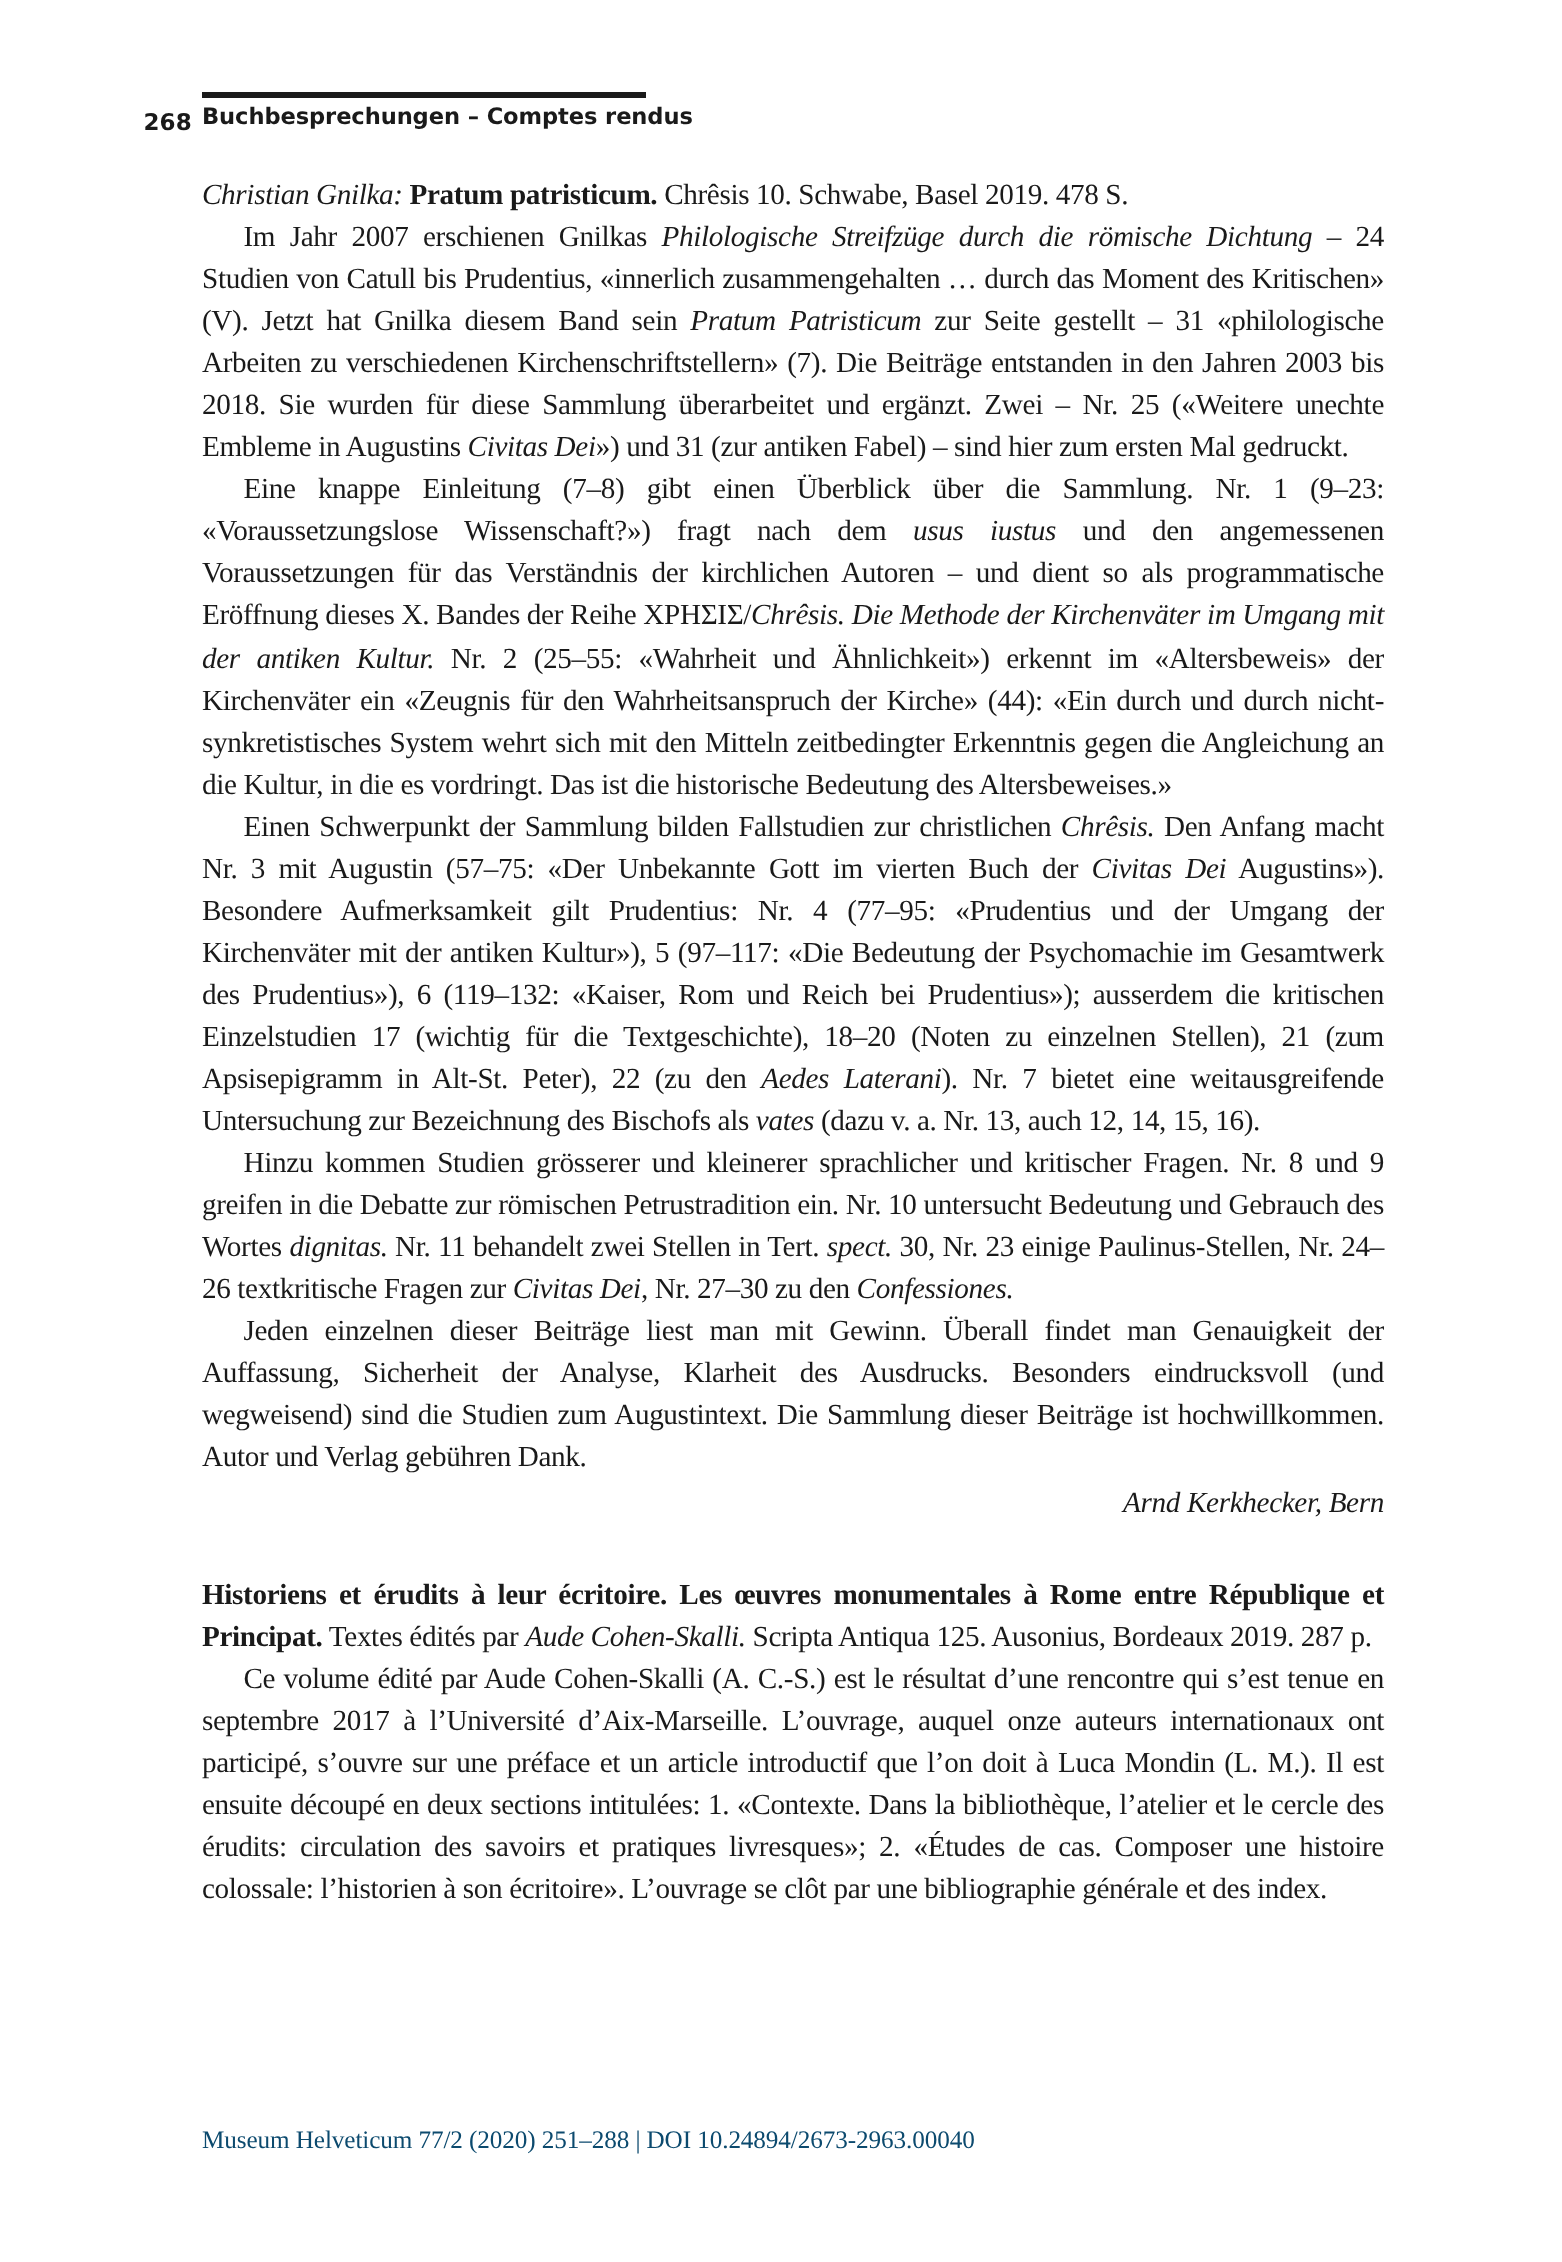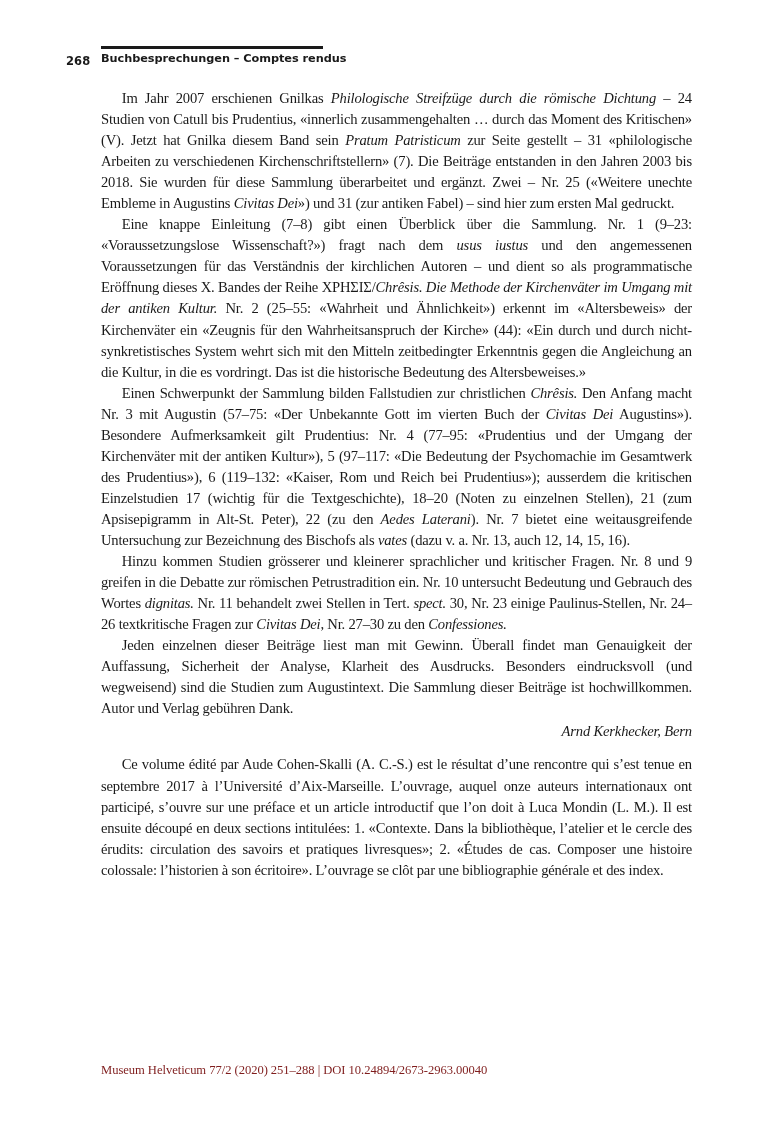--- a/index.html
+++ b/index.html
@@ -24,21 +24,21 @@
     left: 66px;
     top: 46px;
     width: 650px;
     height: 26px;
   }
   .runhead-folio {
     position: absolute;
     left: 0;
     top: 8px;
     width: 30px;
-    text-align: left;
+    text-align: right;
     font-family: "DejaVu Sans", "Liberation Sans", sans-serif;
     font-weight: bold;
     font-size: 11.5px;
     letter-spacing: 0.1px;
     color: #1a1a1a;
   }
   .runhead-block {
     position: absolute;
     left: 35px;
     top: 0;
@@ -110,52 +110,54 @@
   .gap-before-review { margin-top: 24px; }
 
   
   .footer {
     position: absolute;
     left: 101px;
     top: 1062px;
     width: 591px;
     font-size: 12.6px;
     line-height: 16px;
-    color: #7f1d1d;
+    color: #0c4a6e;
     letter-spacing: -0.004em;
   }
 </style>
 </head>
 <body>
 
 <div class="page">
 
   <div class="runhead">
     <div class="runhead-folio">268</div>
     <div class="runhead-block">
       <div class="runhead-rule"></div>
       <div class="runhead-title">Buchbesprechungen – Comptes rendus</div>
     </div>
   </div>
 
   <div class="column">
 
+    <p class="body noindent"><span class="it">Christian Gnilka:</span> <span class="bd">Pratum patristicum.</span><span> Chrêsis 10. Schwabe, Basel 2019. 478 S.</span></p>
 
     <p class="body indent"><span>Im Jahr 2007 erschienen Gnilkas </span><span class="it">Philologische Streifzüge durch die römische Dichtung</span><span> – 24 Studien von Catull bis Prudentius, «innerlich zusammengehalten … durch das Moment des Kritischen» (V). Jetzt hat Gnilka diesem Band sein </span><span class="it">Pratum Patristicum</span><span> zur Seite gestellt – 31 «philologische Arbeiten zu verschiedenen Kirchenschriftstellern» (7). Die Beiträge entstanden in den Jahren 2003 bis 2018. Sie wurden für diese Sammlung überarbeitet und ergänzt. Zwei – Nr. 25 («Weitere unechte Embleme in Augustins </span><span class="it">Civitas Dei</span><span>») und 31 (zur antiken Fabel) – sind hier zum ersten Mal gedruckt.</span></p>
 
     <p class="body indent"><span>Eine knappe Einleitung (7–8) gibt einen Überblick über die Sammlung. Nr. 1 (9–23: «Voraussetzungslose Wissenschaft?») fragt nach dem </span><span class="it">usus iustus</span><span> und den angemessenen Voraussetzungen für das Verständnis der kirchlichen Autoren – und dient so als programmatische Eröffnung dieses X. Bandes der Reihe ΧΡΗΣΙΣ/</span><span class="it">Chrêsis. Die Methode der Kirchenväter im Umgang mit der antiken Kultur.</span><span> Nr. 2 (25–55: «Wahrheit und Ähnlichkeit») erkennt im «Altersbeweis» der Kirchenväter ein «Zeugnis für den Wahrheitsanspruch der Kirche» (44): «Ein durch und durch nicht-synkretistisches System wehrt sich mit den Mitteln zeitbedingter Erkenntnis gegen die Angleichung an die Kultur, in die es vordringt. Das ist die historische Bedeutung des Altersbeweises.»</span></p>
 
     <p class="body indent"><span>Einen Schwerpunkt der Sammlung bilden Fallstudien zur christlichen </span><span class="it">Chrêsis.</span><span> Den Anfang macht Nr. 3 mit Augustin (57–75: «Der Unbekannte Gott im vierten Buch der </span><span class="it">Civitas Dei</span><span> Augustins»). Besondere Aufmerksamkeit gilt Prudentius: Nr. 4 (77–95: «Prudentius und der Umgang der Kirchenväter mit der antiken Kultur»), 5 (97–117: «Die Bedeutung der Psychomachie im Gesamtwerk des Prudentius»), 6 (119–132: «Kaiser, Rom und Reich bei Prudentius»); ausserdem die kritischen Einzelstudien 17 (wichtig für die Textgeschichte), 18–20 (Noten zu einzelnen Stellen), 21 (zum Apsisepigramm in Alt-St. Peter), 22 (zu den </span><span class="it">Aedes Laterani</span><span>). Nr. 7 bietet eine weitausgreifende Untersuchung zur Bezeichnung des Bischofs als </span><span class="it">vates</span><span> (dazu v. a. Nr. 13, auch 12, 14, 15, 16).</span></p>
 
     <p class="body indent"><span>Hinzu kommen Studien grösserer und kleinerer sprachlicher und kritischer Fragen. Nr. 8 und 9 greifen in die Debatte zur römischen Petrustradition ein. Nr. 10 untersucht Bedeutung und Gebrauch des Wortes </span><span class="it">dignitas.</span><span> Nr. 11 behandelt zwei Stellen in Tert. </span><span class="it">spect.</span><span> 30, Nr. 23 einige Paulinus-Stellen, Nr. 24–26 textkritische Fragen zur </span><span class="it">Civitas Dei</span><span>, Nr. 27–30 zu den </span><span class="it">Confessiones.</span></p>
 
     <p class="body indent">Jeden einzelnen dieser Beiträge liest man mit Gewinn. Überall findet man Genauigkeit der Auffassung, Sicherheit der Analyse, Klarheit des Ausdrucks. Besonders eindrucksvoll (und wegweisend) sind die Studien zum Augustintext. Die Sammlung dieser Beiträge ist hochwillkommen. Autor und Verlag gebühren Dank.</p>
 
     <p class="signature">Arnd Kerkhecker, Bern</p>
 
+    <p class="review-head gap-before-review"><span class="bd">Historiens et érudits à leur écritoire. Les œuvres monumentales à Rome entre République et Principat.</span><span> Textes édités par </span><span class="it">Aude Cohen-Skalli.</span><span> Scripta Antiqua 125. Ausonius, Bordeaux 2019. 287 p.</span></p>
 
     <p class="body indent">Ce volume édité par Aude Cohen-Skalli (A. C.-S.) est le résultat d’une rencontre qui s’est tenue en septembre 2017 à l’Université d’Aix-Marseille. L’ouvrage, auquel onze auteurs internationaux ont participé, s’ouvre sur une préface et un article introductif que l’on doit à Luca Mondin (L. M.). Il est ensuite découpé en deux sections intitulées: 1. «Contexte. Dans la bibliothèque, l’atelier et le cercle des érudits: circulation des savoirs et pratiques livresques»; 2. «Études de cas. Composer une histoire colossale: l’historien à son écritoire». L’ouvrage se clôt par une bibliographie générale et des index.</p>
 
   </div>
 
   <div class="footer">Museum Helveticum 77/2 (2020) 251–288 | DOI 10.24894/2673-2963.00040</div>
 
 </div>
 
 </body></html>

